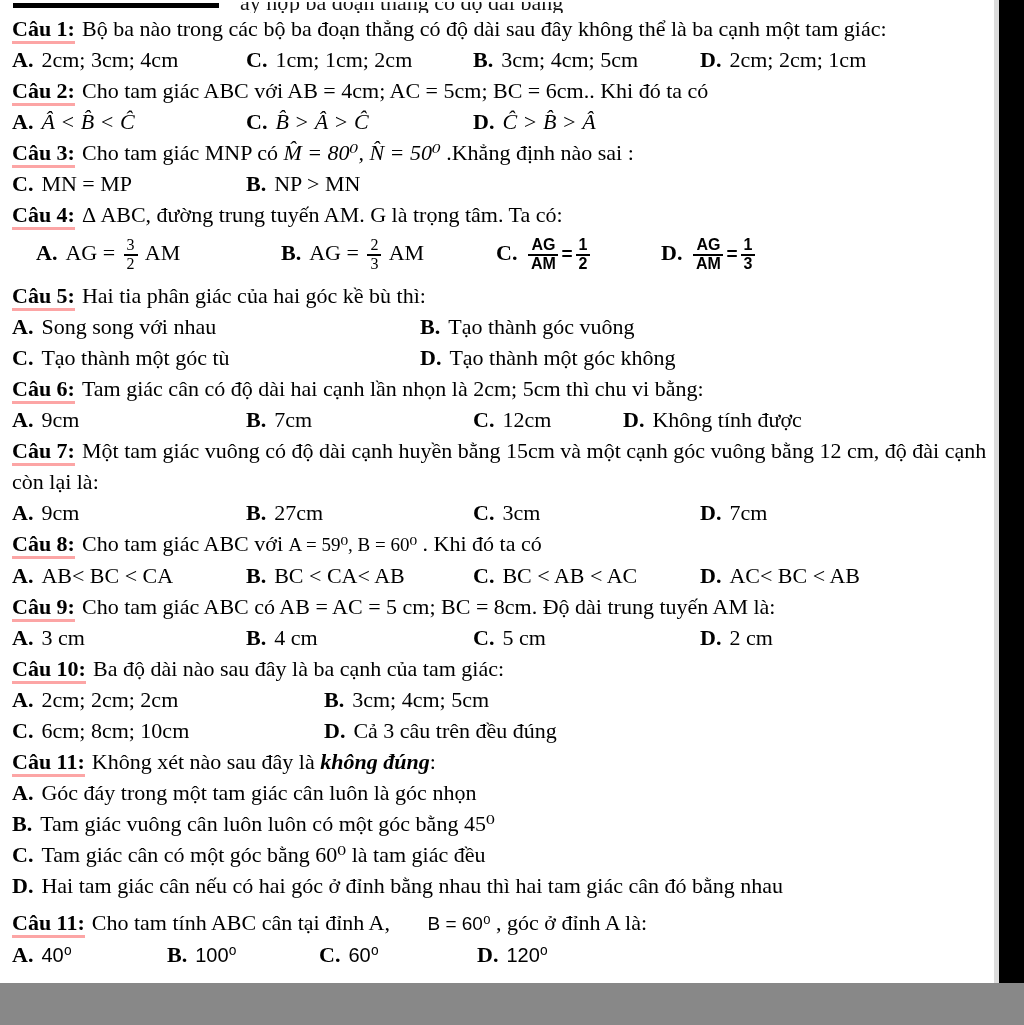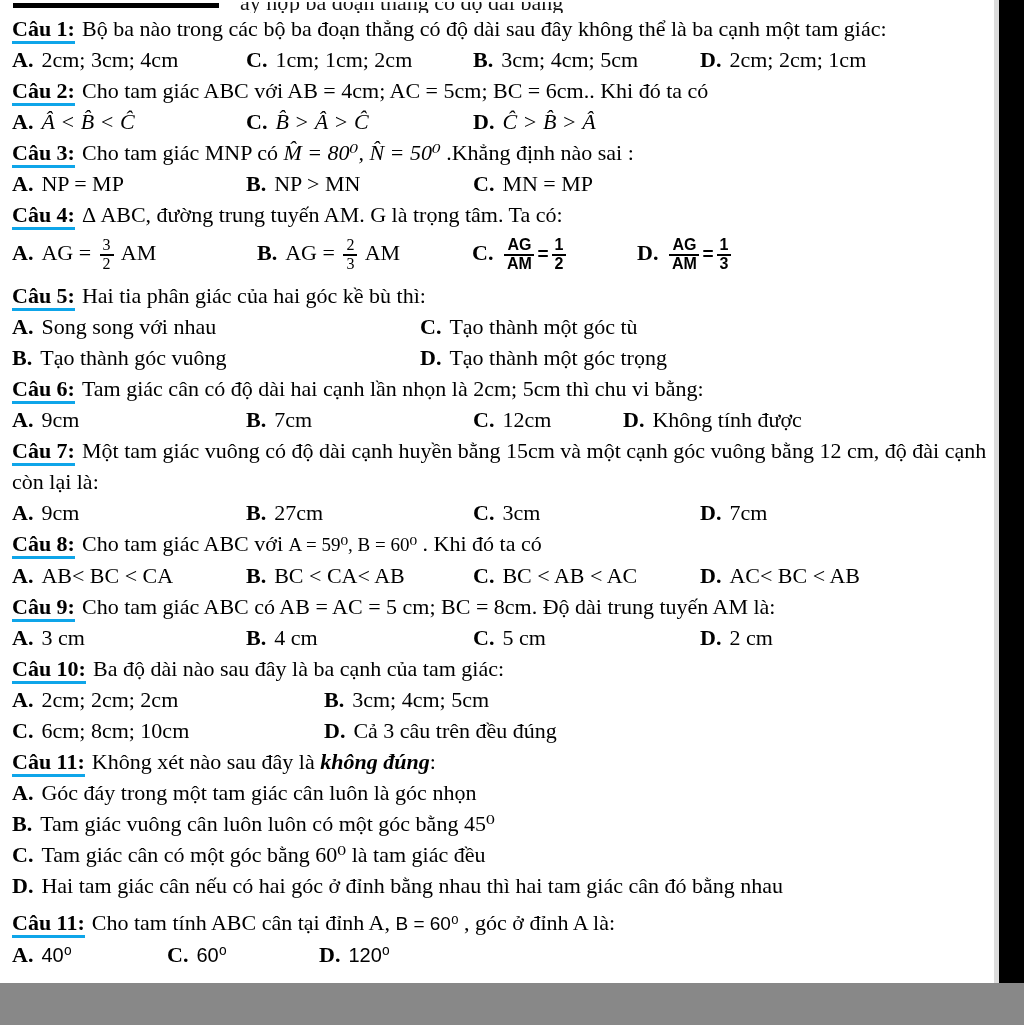--- a/index.html
+++ b/index.html
@@ -10,36 +10,36 @@
     font-size:22px; line-height:31px;
   }
   .content { position:absolute; left:12px; top:2px; width:982px; }
   
   .cutoff { position:relative; height:11px; overflow:hidden; }
   .cut-bar { position:absolute; left:1px; top:1px; width:206px; height:5px; background:#000; }
   .cut-frag { position:absolute; left:228px; top:-15px; white-space:nowrap; color:#111; }
   
   .q { margin:0; }
   .stmt { margin:0; }
-  .qlabel { font-weight:bold; border-bottom:3px solid #0ea5e9; padding-bottom:0px; margin-right:7px; }
+  .qlabel { font-weight:bold; border-bottom:3px solid #fca5a5; padding-bottom:0px; margin-right:7px; }
   .ol { font-weight:bold; margin-right:8px; }
   .opt { white-space:nowrap; }
   .g-std  { display:grid; grid-template-columns:234px 227px 227px auto; }
   .g-q6   { display:grid; grid-template-columns:234px 227px 150px auto; }
-  .g-q4   { display:grid; grid-template-columns:245px 215px 165px auto; align-items:center; min-height:50px; }
+  .g-q4   { display:grid; grid-template-columns:245px 215px 165px auto; align-items:center; min-height:50px;margin-left:24px; }
   .g-q5   { display:grid; grid-template-columns:408px auto; }
   .g-q10  { display:grid; grid-template-columns:312px auto; }
   .g-q12  { display:grid; grid-template-columns:155px 152px 158px auto; }
   .stack .opt { display:block; white-space:normal; }
   .mq8  { }
   .mq12 { margin-top:6px; }
   
   .mi   { font-style:italic; }
   .m8   { font-size:19px; }
-  .m12  { font-family:"Liberation Sans","DejaVu Sans",sans-serif; font-size:19px; }
+  .m12  { font-family:"Liberation Sans","DejaVu Sans",sans-serif; font-size:19px;margin-left:32px; }
   .otext-sans { font-family:"Liberation Sans","DejaVu Sans",sans-serif; font-size:20px; }
   .frac { display:inline-block; vertical-align:middle; text-align:center; line-height:1.05; margin:0 3px; }
   .frac .fn { display:block; border-bottom:2px solid #000; padding:0 3px; }
   .frac .fd { display:block; }
   .fser  { font-size:16px; }
   .fsans { font-size:16px; font-family:"Liberation Sans","DejaVu Sans",sans-serif; font-weight:bold; }
   .cd { font-family:"Liberation Sans","DejaVu Sans",sans-serif; font-weight:bold; font-size:19px; }
   
   .scan-edge { position:absolute; left:994px; top:0; width:5px; height:1025px; background:#dcdcdc; }
   .scan-bar  { position:absolute; left:999px; top:0; width:25px; height:1025px; background:#000; }
@@ -76,23 +76,22 @@
         <span class="opt"><b class="ol">C.</b><span class="mi">B̂ &gt; Â &gt; Ĉ</span></span>
         <span class="opt"><b class="ol">D.</b><span class="mi">Ĉ &gt; B̂ &gt; Â</span></span>
       </div>
     </div>
 
     <div class="q">
       <p class="stmt">
         <span class="qlabel">Câu 3:</span><span>Cho tam giác MNP có </span><span class="mi">M̂ = 80⁰, N̂ = 50⁰</span><span> .Khẳng định nào sai :</span>
       </p>
       <div class="opts g-std">
-        <span class="opt"><b class="ol">A.</b><span>NP = MP</span></span>
+        <span class="opt"><b class="ol">C.</b><span>MN = MP</span></span>
         <span class="opt"><b class="ol">B.</b><span>NP &gt; MN</span></span>
-        <span class="opt"><b class="ol">C.</b><span>MN = MP</span></span>
       </div>
     </div>
 
     <div class="q">
       <p class="stmt">
         <span class="qlabel">Câu 4:</span><span>Δ ABC, đường trung tuyến AM. G là trọng tâm. Ta có:</span>
       </p>
       <div class="opts g-q4">
         <span class="opt"><b class="ol">A.</b><span>AG = </span><span class="frac fser"><span class="fn">3</span><span class="fd">2</span></span><span> AM</span></span>
         <span class="opt"><b class="ol">B.</b><span>AG = </span><span class="frac fser"><span class="fn">2</span><span class="fd">3</span></span><span> AM</span></span>
@@ -100,23 +99,23 @@
         <span class="opt"><b class="ol">D.</b><span class="cd"><span class="frac fsans"><span class="fn">AG</span><span class="fd">AM</span></span><span>=</span><span class="frac fsans"><span class="fn">1</span><span class="fd">3</span></span></span></span>
       </div>
     </div>
 
     <div class="q">
       <p class="stmt">
         <span class="qlabel">Câu 5:</span><span>Hai tia phân giác của hai góc kề bù thì:</span>
       </p>
       <div class="opts g-q5">
         <span class="opt"><b class="ol">A.</b><span>Song song với nhau</span></span>
+        <span class="opt"><b class="ol">B.</b><span>Tạo thành góc vuông</span></span>
         <span class="opt"><b class="ol">C.</b><span>Tạo thành một góc tù</span></span>
-        <span class="opt"><b class="ol">B.</b><span>Tạo thành góc vuông</span></span>
-        <span class="opt"><b class="ol">D.</b><span>Tạo thành một góc trọng</span></span>
+        <span class="opt"><b class="ol">D.</b><span>Tạo thành một góc không</span></span>
       </div>
     </div>
 
     <div class="q">
       <p class="stmt">
         <span class="qlabel">Câu 6:</span><span>Tam giác cân có độ dài hai cạnh lần nhọn là 2cm; 5cm thì chu vi bằng:</span>
       </p>
       <div class="opts g-q6">
         <span class="opt"><b class="ol">A.</b><span>9cm</span></span>
         <span class="opt"><b class="ol">B.</b><span>7cm</span></span>
@@ -184,20 +183,21 @@
         <span class="opt"><b class="ol">D.</b><span>Hai tam giác cân nếu có hai góc ở đỉnh bằng nhau thì hai tam giác cân đó bằng nhau</span></span>
       </div>
     </div>
 
     <div class="q mq12">
       <p class="stmt">
         <span class="qlabel">Câu 11:</span><span>Cho tam tính ABC cân tại đỉnh A, </span><span class="m12">B = 60⁰</span><span> , góc ở đỉnh A là:</span>
       </p>
       <div class="opts g-q12">
         <span class="opt"><b class="ol">A.</b><span class="otext-sans">40⁰</span></span>
+        <span class="opt"><b class="ol">B.</b><span class="otext-sans">100⁰</span></span>
         <span class="opt"><b class="ol">C.</b><span class="otext-sans">60⁰</span></span>
         <span class="opt"><b class="ol">D.</b><span class="otext-sans">120⁰</span></span>
       </div>
     </div>
 
   </div>
 
   <div class="scan-edge"></div>
   <div class="scan-bar"></div>
 </div>

